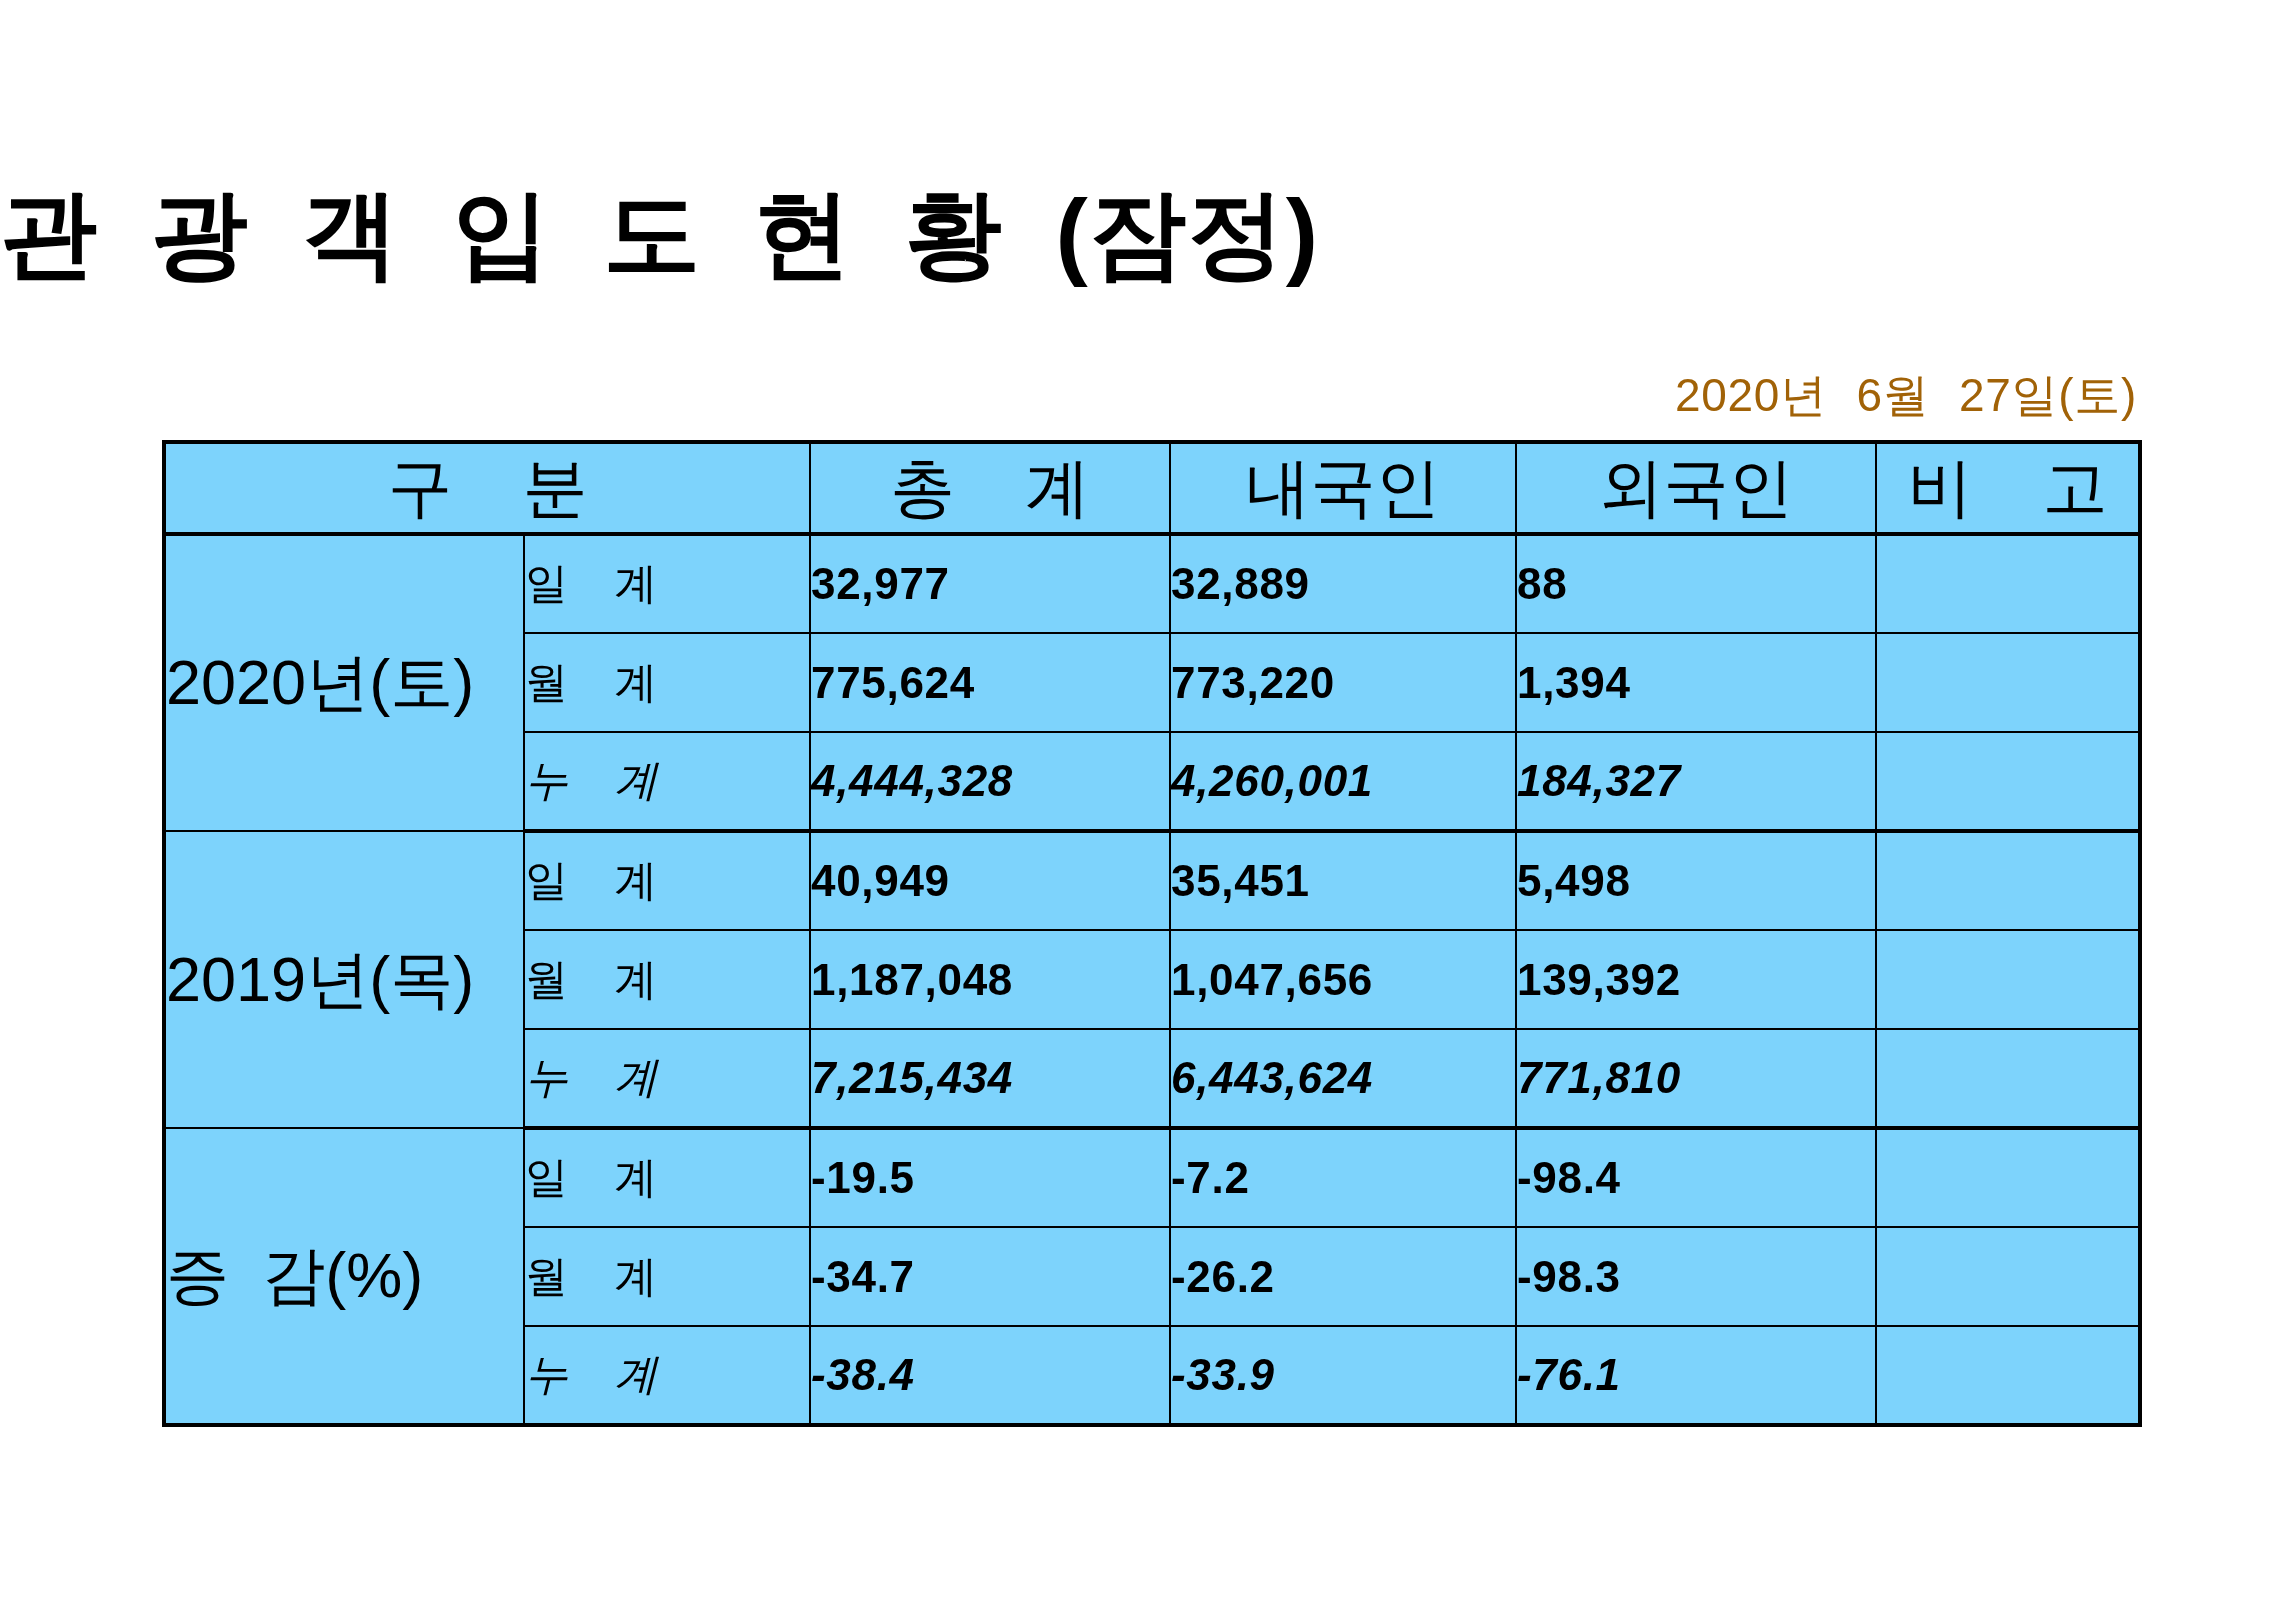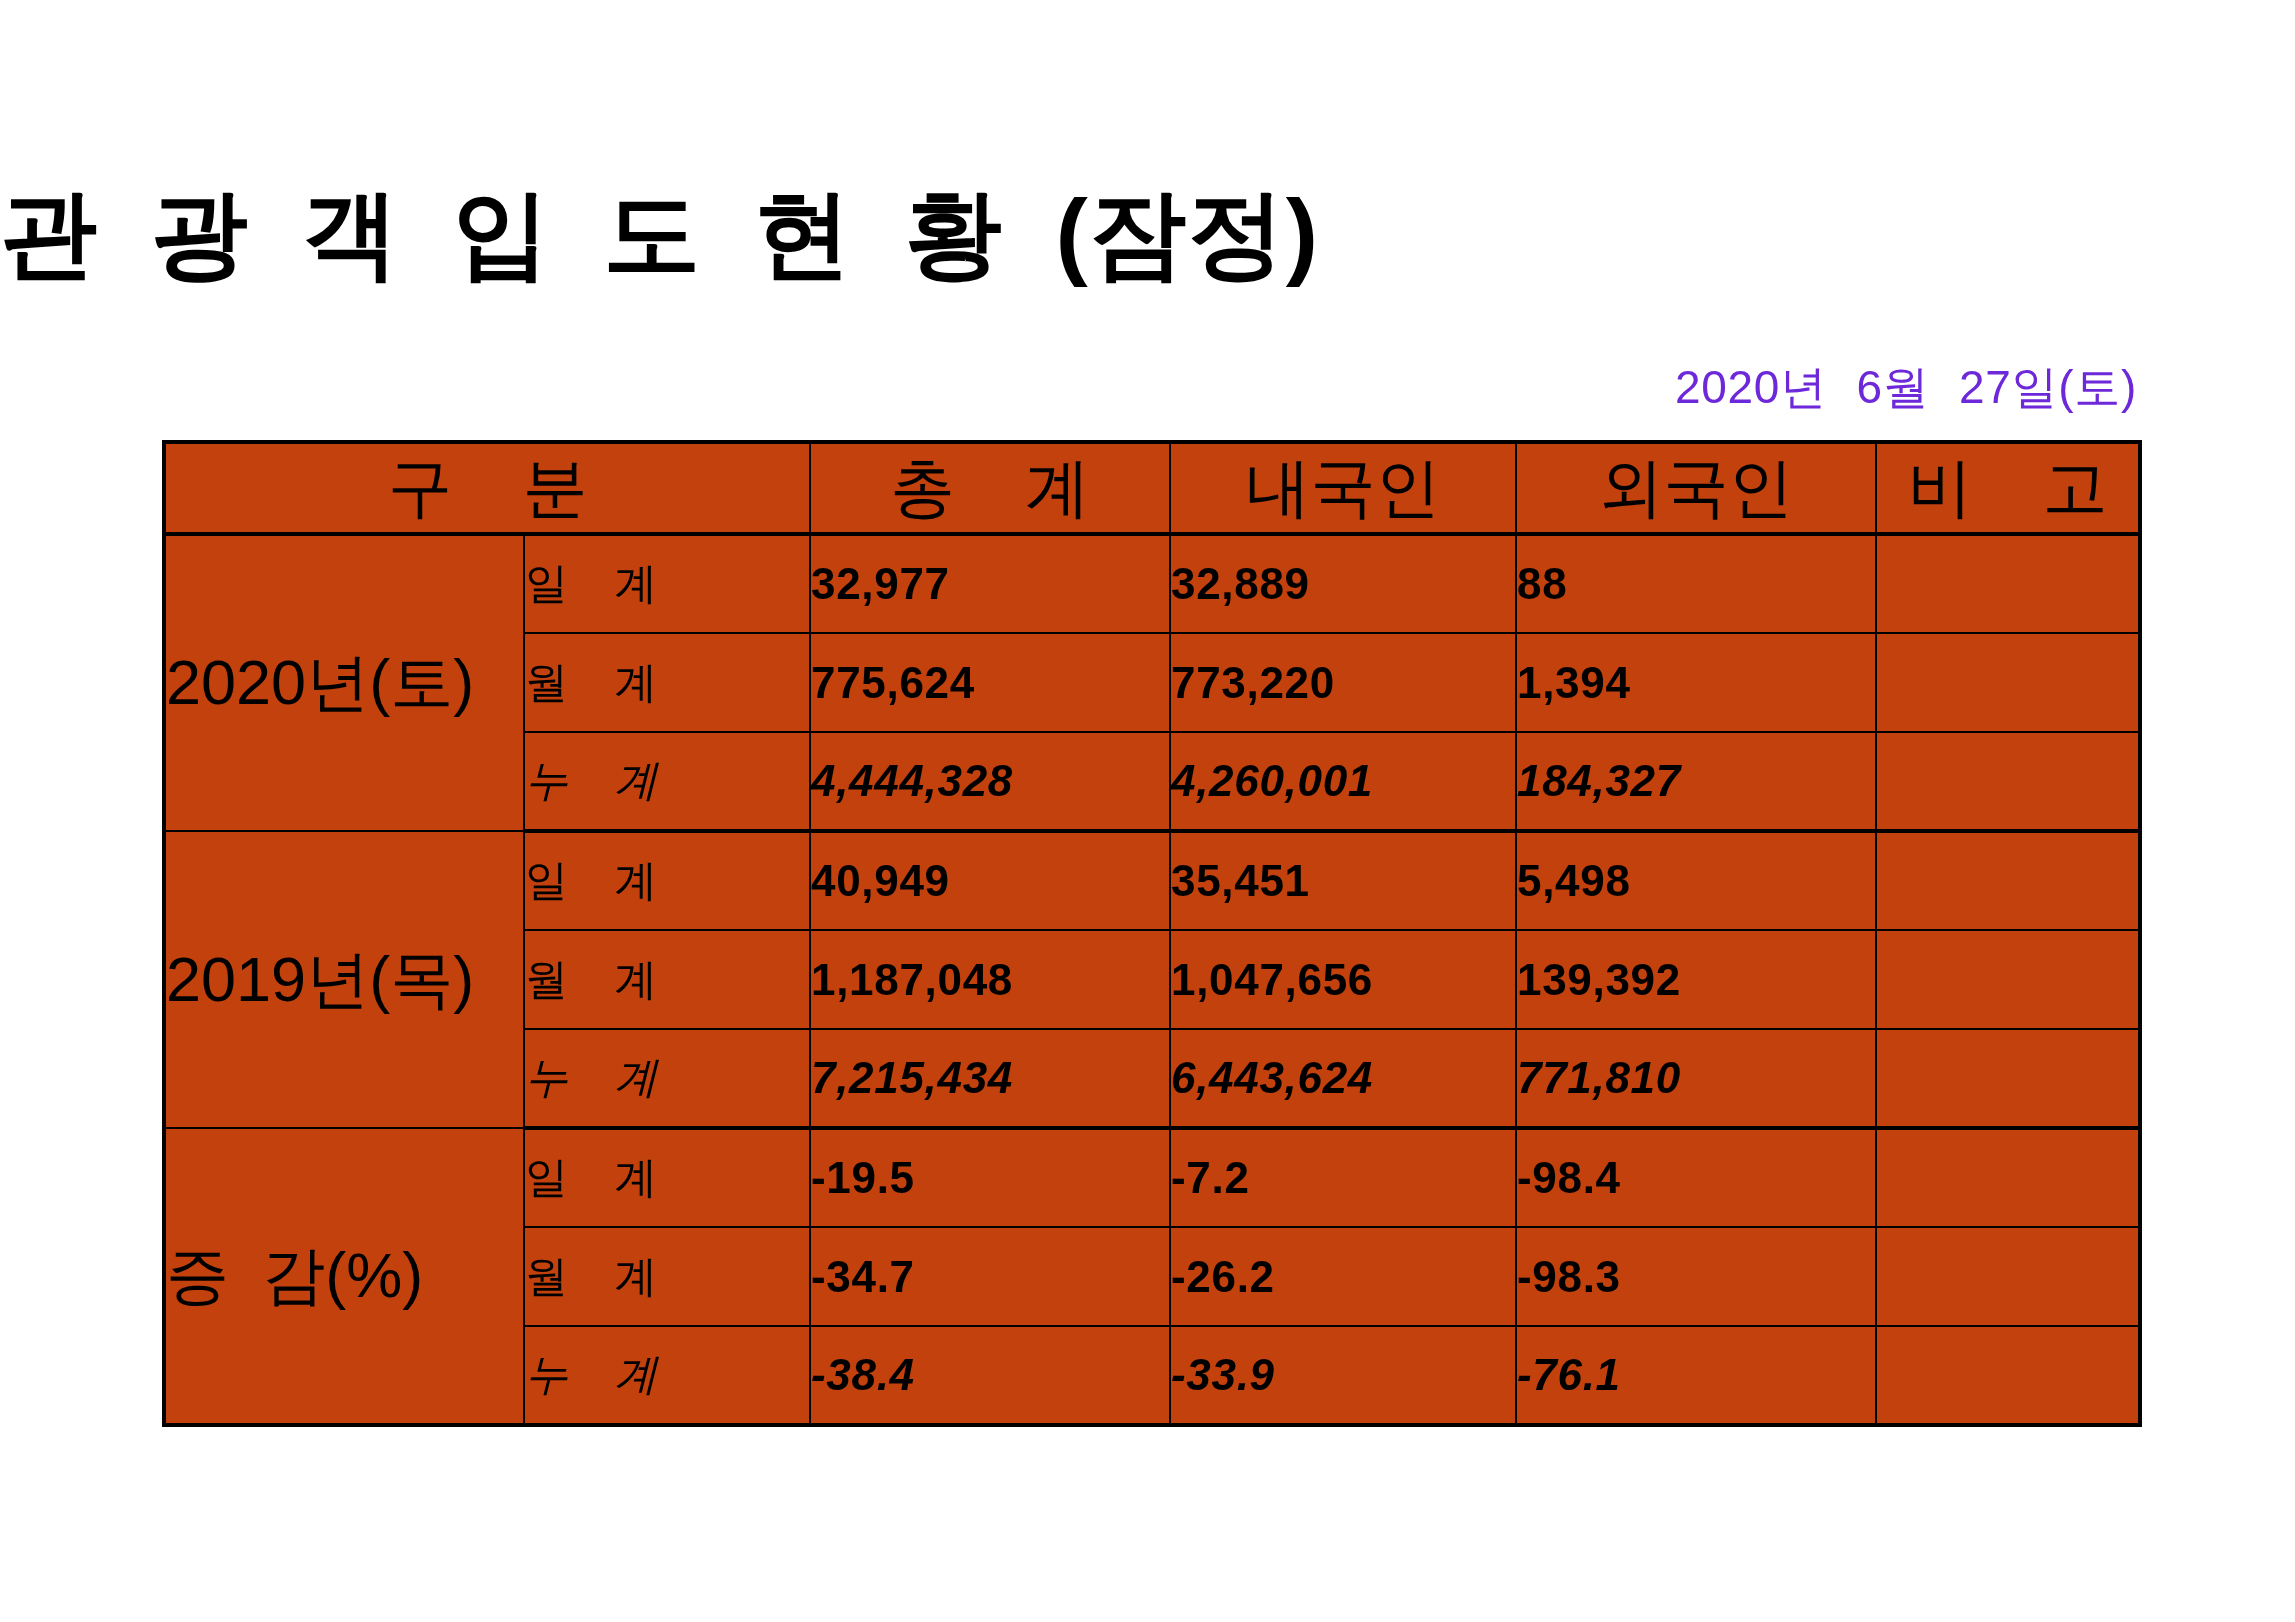--- a/index.html
+++ b/index.html
@@ -28,45 +28,45 @@
     font-size: 97px;
     line-height: 1.05;
     font-weight: 800;
     word-spacing: 0.25em;
     letter-spacing: 1.3px;
     color: #000000;
     white-space: nowrap;
   }
   .doc-date {
     position: absolute;
-    top: 357px;
+    top: 365px;
     right: 158px;
     font-size: 46px;
     font-weight: 400;
     word-spacing: 0.35em;
     letter-spacing: 0.7px;
-    color: #6d28d9;
+    color: #a16207;
     white-space: nowrap;
   }
   table.stats {
     position: absolute;
     left: 162px;
     top: 440px;
     width: 1976px;
     border-collapse: collapse;
     table-layout: fixed;
     border: 4.6px solid #000000;
   }
   table.stats th,
   table.stats td {
     border: 2.6px solid #000000;
     vertical-align: middle;
     padding: 0;
     overflow: hidden;
-    background: #c2410c;
+    background: #7dd3fc;
   }
   table.stats thead tr { height: 92px; }
   table.stats tbody tr { height: 99px; }
   table.stats thead th {
     border-bottom-width: 4.6px;
     font-weight: 400;
     font-size: 65px;
     word-spacing: 0.8em;
     white-space: nowrap;
   }

